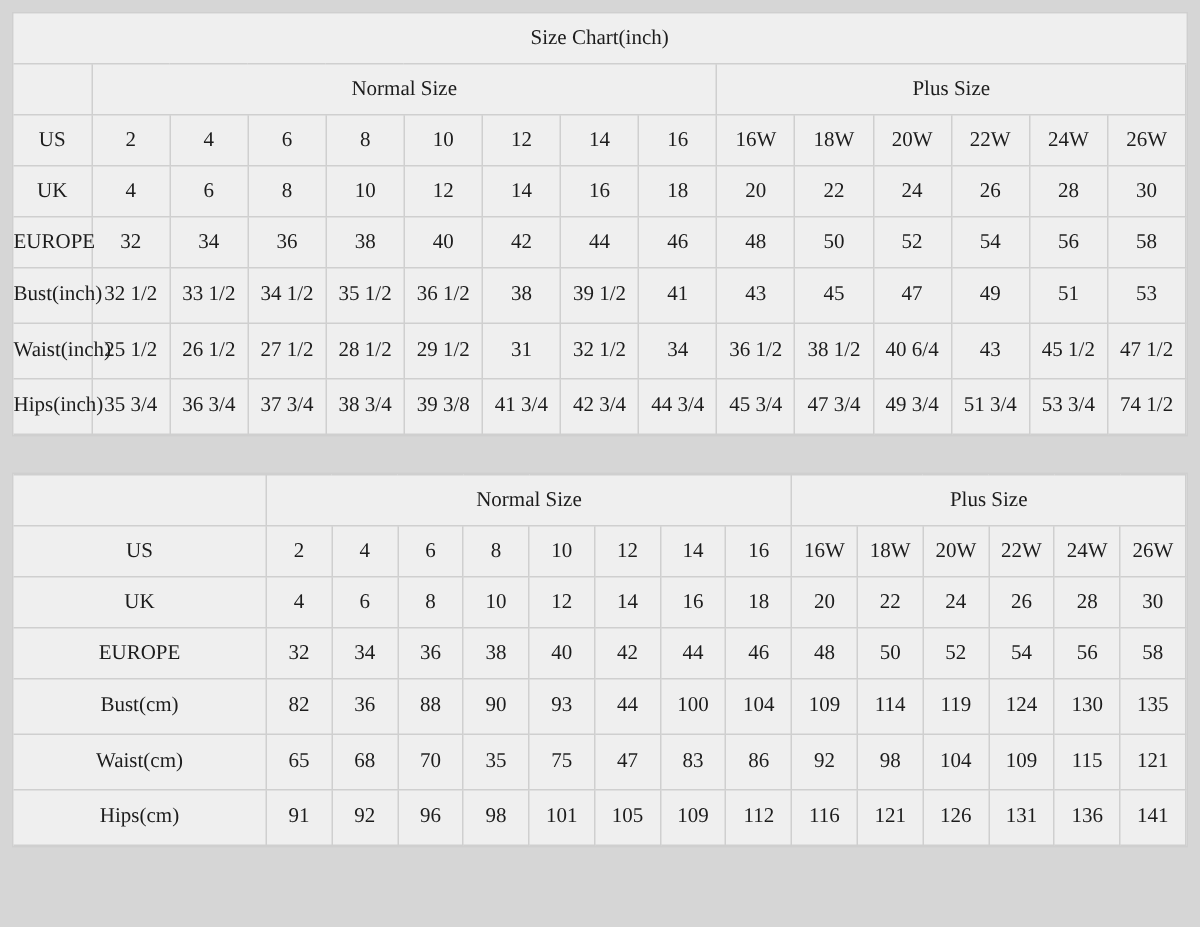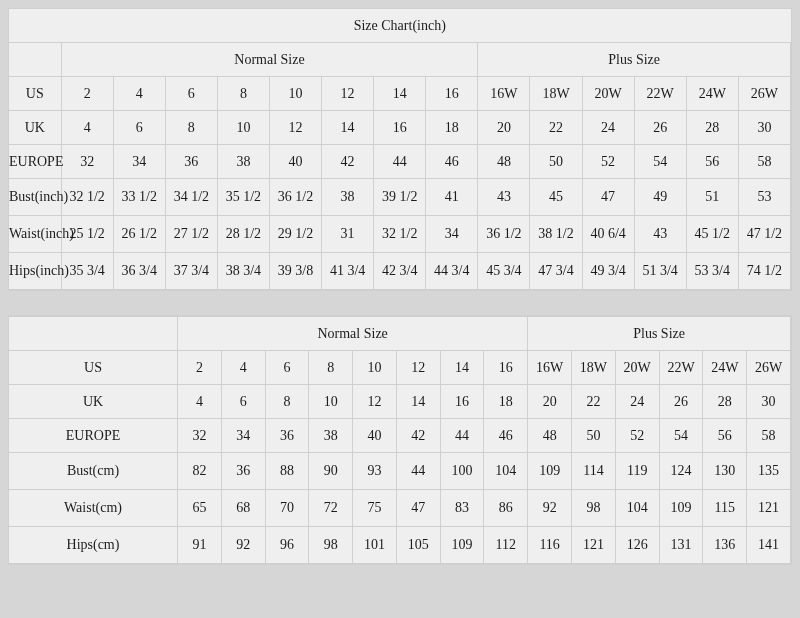--- a/index.html
+++ b/index.html
@@ -264,21 +264,21 @@
             <td class="col-n val-plus">119</td>
             <td class="col-n val-plus">124</td>
             <td class="col-n val-plus">130</td>
             <td class="col-n val-plus">135</td>
           </tr>
           <tr class="tall">
             <td class="rowhead col-label">Waist(cm)</td>
             <td class="col-n">65</td>
             <td class="col-n">68</td>
             <td class="col-n">70</td>
-            <td class="col-n">72</td>
+            <td class="col-n">35</td>
             <td class="col-n">75</td>
             <td class="col-n">47</td>
             <td class="col-n">83</td>
             <td class="col-n">86</td>
             <td class="col-n val-plus">92</td>
             <td class="col-n val-plus">98</td>
             <td class="col-n val-plus">104</td>
             <td class="col-n val-plus">109</td>
             <td class="col-n val-plus">115</td>
             <td class="col-n val-plus">121</td>

